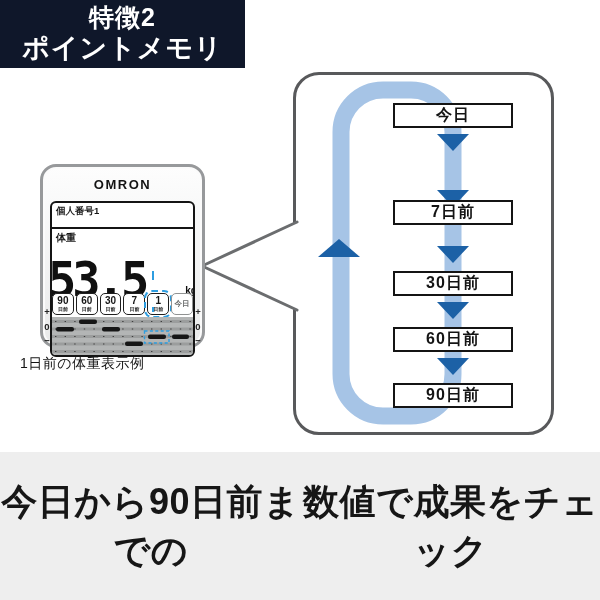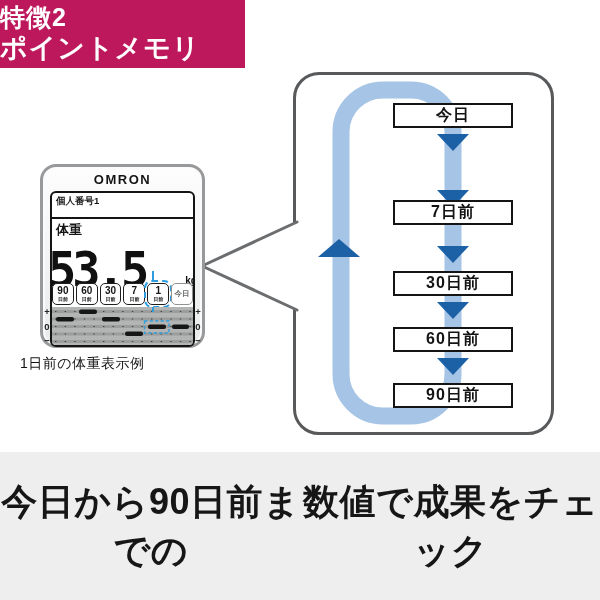--- a/index.html
+++ b/index.html
@@ -5,43 +5,43 @@
   html,body{margin:0;padding:0;}
   body{
     width:600px;height:600px;position:relative;overflow:hidden;
     background:#ffffff;
     font-family:"Liberation Sans","DejaVu Sans",sans-serif;
     color:#161616;
   }
   
   .badge{
     position:absolute;left:0;top:0;width:245px;height:68px;
-    background:#be185d;color:#ffffff;
-    display:flex;flex-direction:column;align-items:flex-start;justify-content:center;
+    background:#0f172a;color:#ffffff;
+    display:flex;flex-direction:column;align-items:center;justify-content:center;
     line-height:1.18;text-align:center;
   }
   .badge .l1{font-size:25px;font-weight:700;letter-spacing:1px;}
   .badge .l2{font-size:27px;font-weight:700;letter-spacing:1px;}
   
   .device{
     position:absolute;left:40px;top:164px;width:165px;height:184px;
     box-sizing:border-box;border:3px solid #97999b;border-radius:16px;
     background:linear-gradient(#fdfdfd,#e9eaea);
     box-shadow:inset 0 0 0 2px #fbfbfb;
     z-index:6;
   }
-  .brand{height:24px;display:flex;align-items:center;justify-content:center;
+  .brand{height:34px;display:flex;align-items:center;justify-content:center;
     font-size:13px;font-weight:800;letter-spacing:1.5px;color:#141414;}
   .screen{
     position:relative;margin:0 7px;height:156px;box-sizing:border-box;
     border:2px solid #141414;border-radius:6px;background:#ffffff;overflow:hidden;
   }
   .profile{font-size:9.5px;font-weight:700;padding:2px 4px 9px;
     border-bottom:2px solid #141414;}
-  .metric{font-size:13px;font-weight:700;padding:2px 4px;}
+  .metric{font-size:10px;font-weight:700;padding:2px 4px;}
   .valuerow{position:absolute;left:0;right:0;top:40px;height:58px;
     display:flex;align-items:flex-end;justify-content:center;gap:36px;}
   .value{
     font-family:"DejaVu Sans Mono","Liberation Mono",monospace;
     font-size:47px;font-weight:700;letter-spacing:-4px;line-height:.92;
     transform:scaleY(1.05);color:#101010;
   }
   .unit{font-size:10px;font-weight:700;margin:0 0 5px 4px;color:#101010;}
   .btnrow{position:absolute;left:0;right:0;bottom:38px;height:26px;
     display:flex;align-items:center;gap:2px;padding:0 0;}

